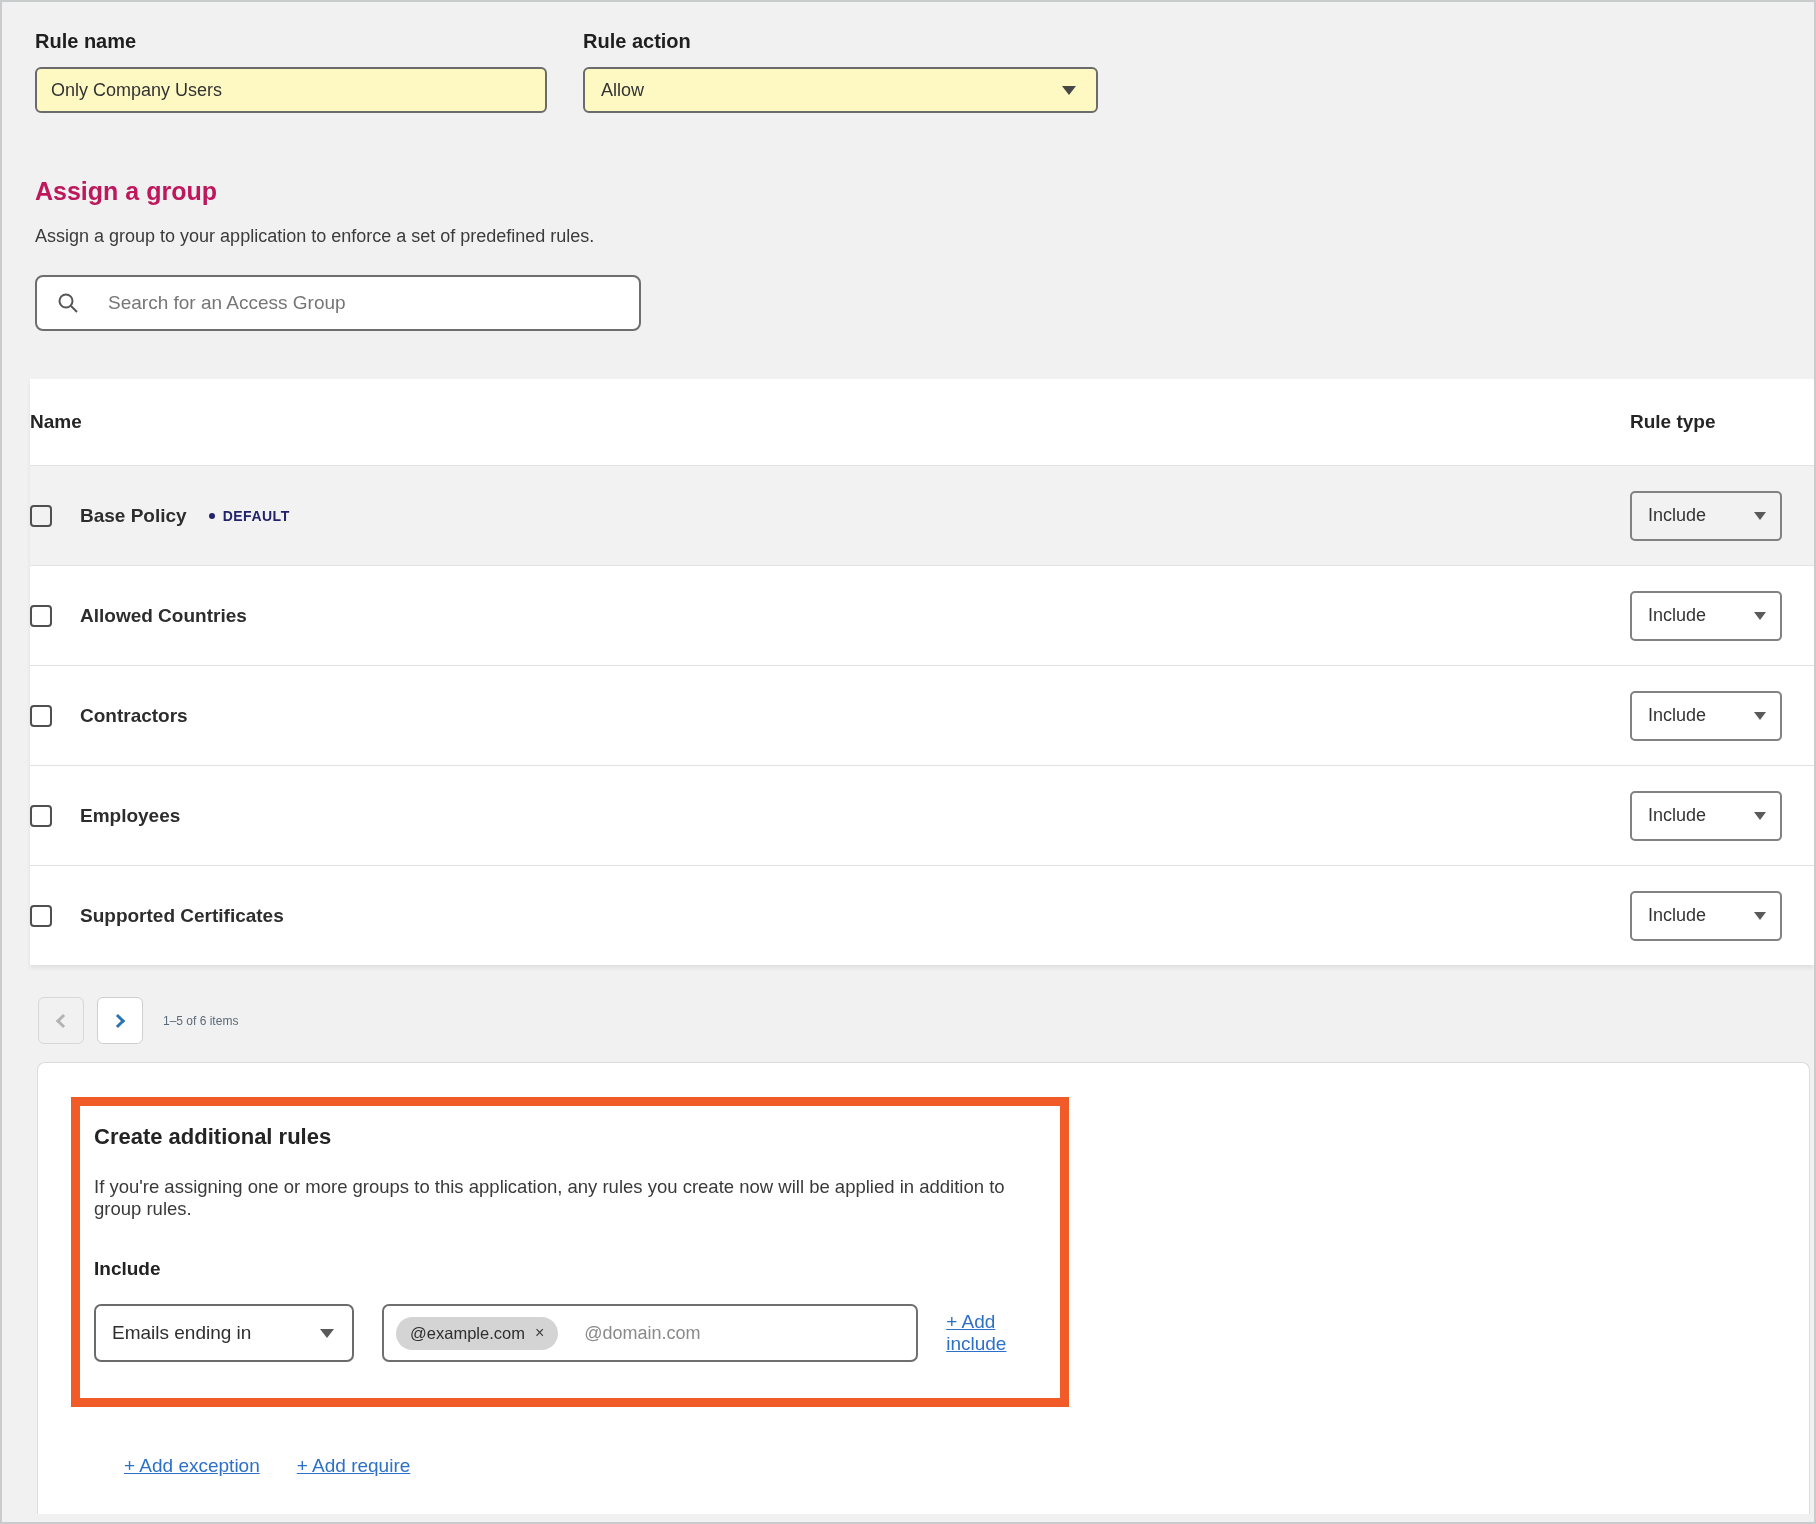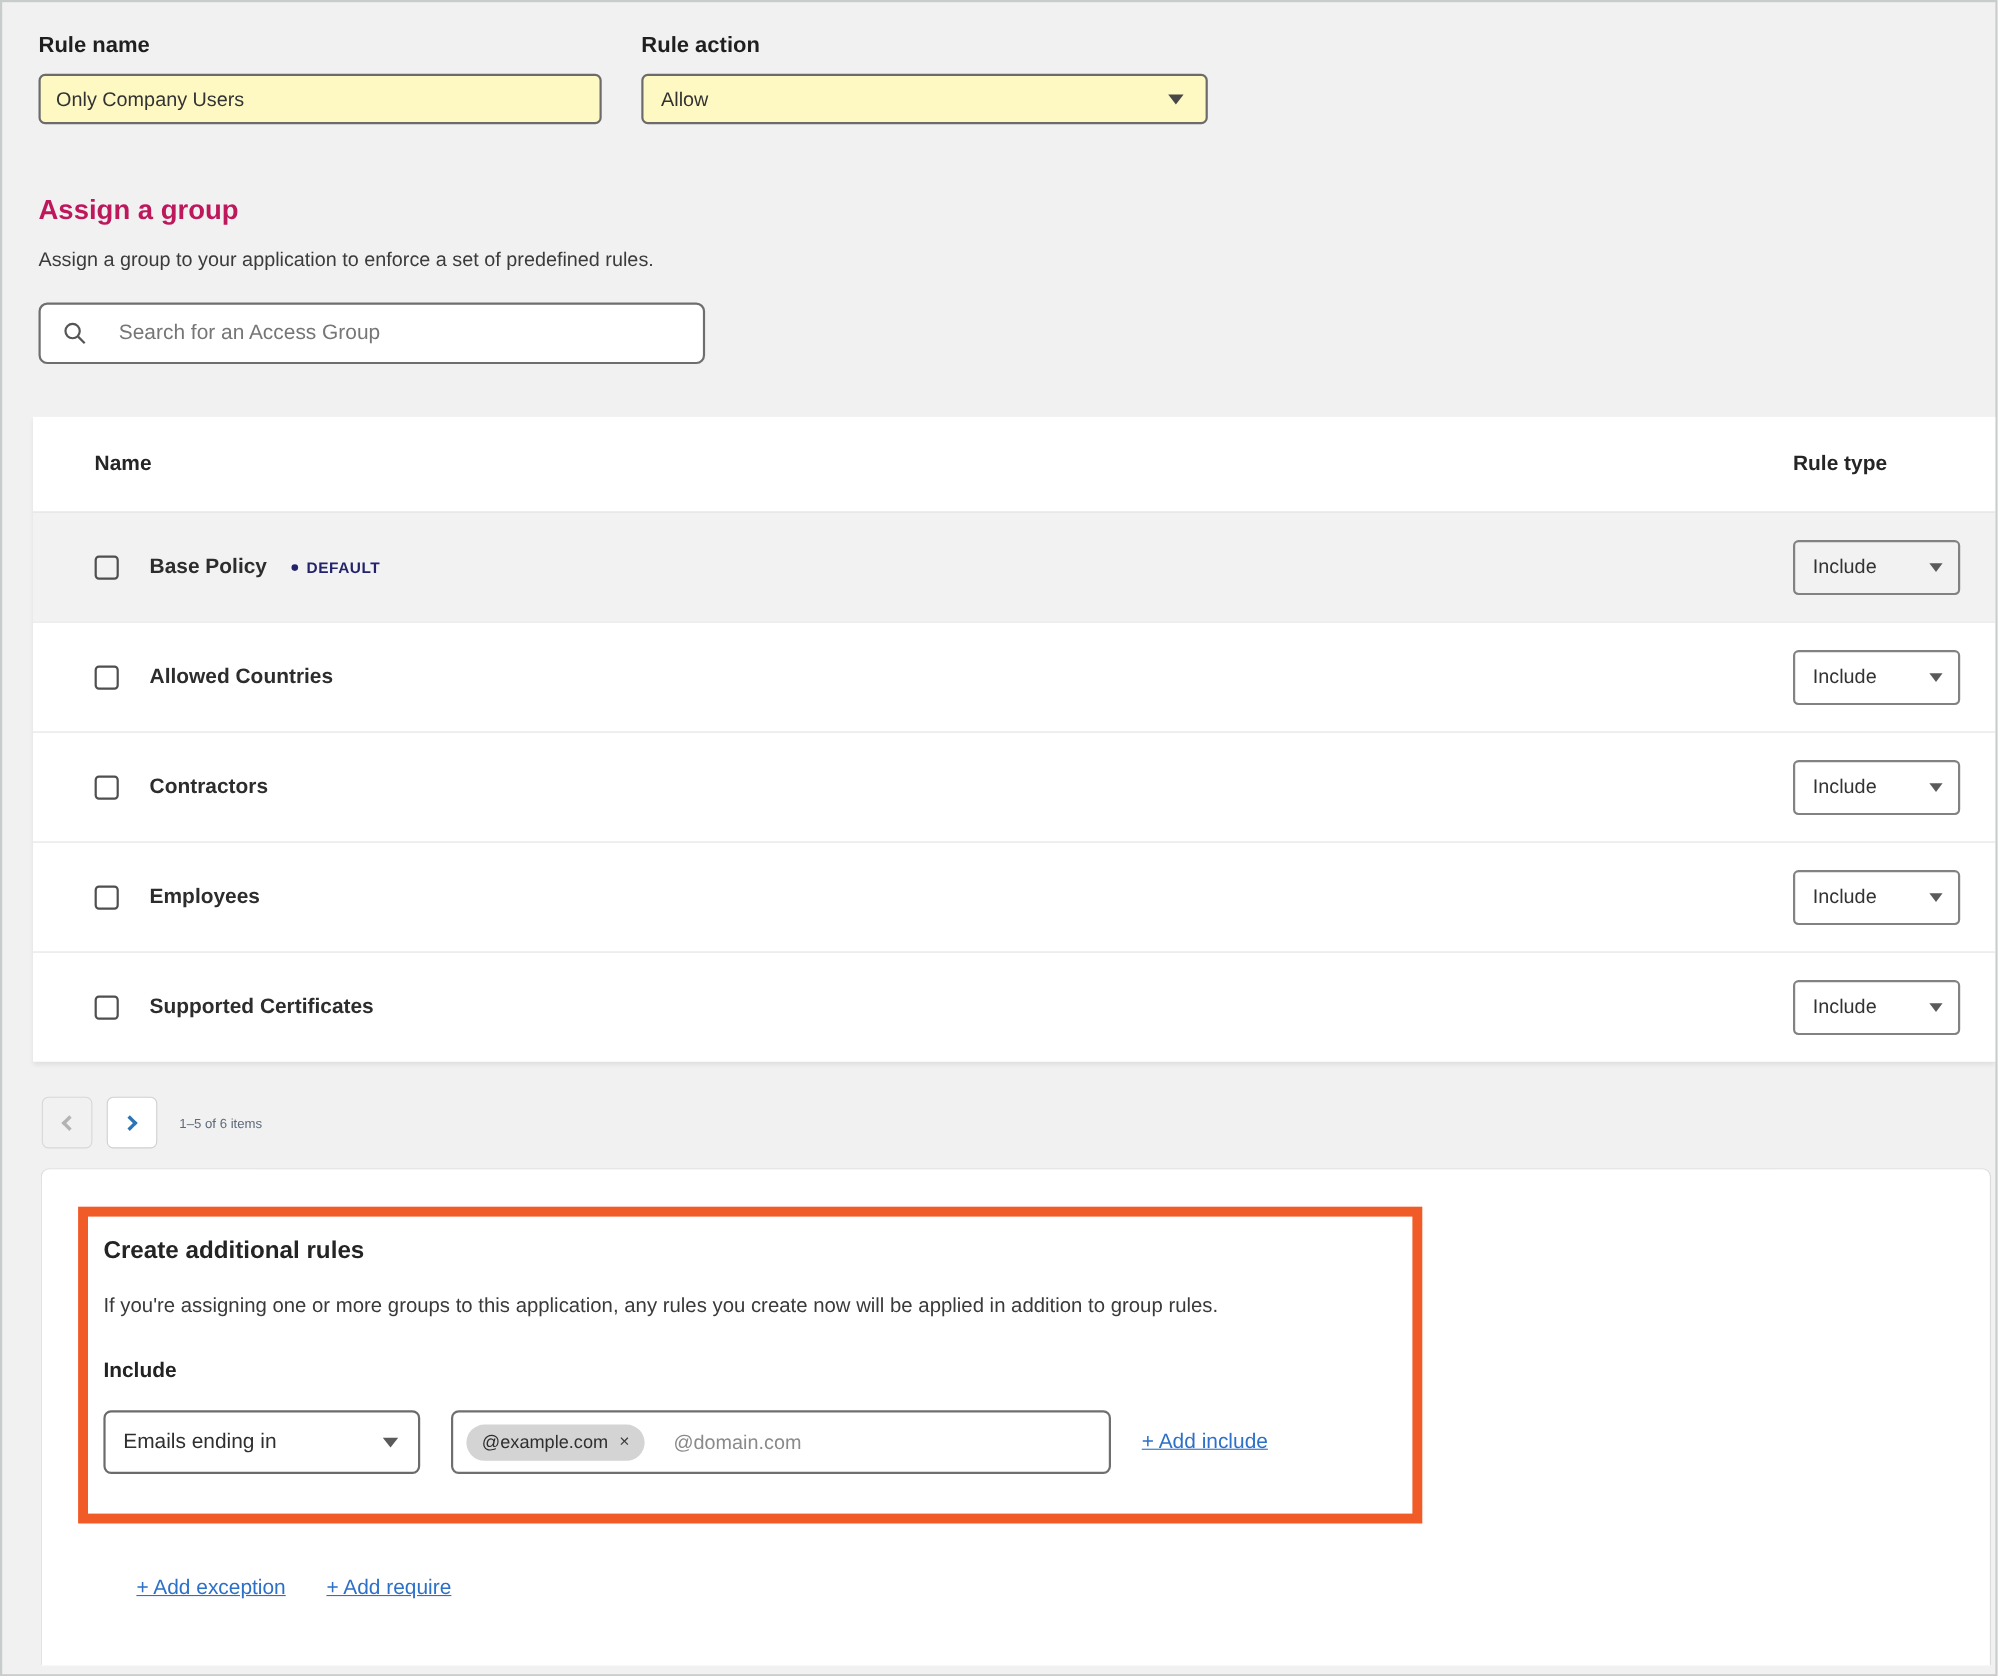--- a/index.html
+++ b/index.html
@@ -49,21 +49,21 @@
     border: none; outline: none; flex: 1; margin-left: 29px;
     font-size: 19px; color: #333; background: transparent;
     font-family: "Liberation Sans", sans-serif;
   }
   .search-box input::placeholder { color: #767676; }
 
   
   .gtable { margin: 48px 0 0 28px; background: #fff; box-shadow: 0 3px 4px rgba(0,0,0,0.07); }
   .thead, .trow { display: flex; align-items: center; padding-right: 26px; }
   .thead { height: 86px; background: #fff; }
-  .cell-name { flex: 1; display: flex; padding-left: 56px; }
+  .cell-name { flex: 1; display: flex; }
   .cell-type { width: 158px; display: flex; align-items: center; }
   .th-label { font-size: 19px; font-weight: bold; color: #252525; }
   .trow { height: 100px; background: #fff; border-top: 1px solid #e2e2e2; }
   .trow.highlighted { background: #f2f2f2; }
   .checkbox {
     width: 22px; height: 22px; border: 2px solid #4f4f4f; border-radius: 4px;
     background: transparent; flex: none; cursor: pointer;
   }
   .row-name { font-size: 19px; font-weight: bold; color: #2d2d2d; margin-left: 28px; }
   .badge { display: flex; align-items: center; margin-left: 22px; }
@@ -91,21 +91,21 @@
   .page-label { font-size: 12px; color: #5b6a79; margin-left: 20px; }
 
   
   .card {
     margin: 18px 0 0 35px; width: 1773px; height: 452px;
     background: #fff; border: 1px solid #dcdcdc; border-bottom: none;
     border-radius: 8px 8px 0 0;
     padding: 34px 0 0 33px;
   }
   .highlight-box {
-    width: 1222px;
+    width: 998px;
     border: 9px solid #f15b27;
     padding: 18px 12px 36px 14px;
   }
   .hl-heading { font-size: 22px; font-weight: bold; color: #242424; }
   .hl-desc { font-size: 18.5px; color: #3a3a3a; margin-top: 26px; }
   .hl-include-label { font-size: 19px; font-weight: bold; color: #222; margin-top: 38px; }
   .hl-controls { display: flex; align-items: center; margin-top: 24px; }
   .condition-select {
     width: 288px; height: 58px;
     background: #fff; border: 2px solid #6b6b6b; border-radius: 7px;

